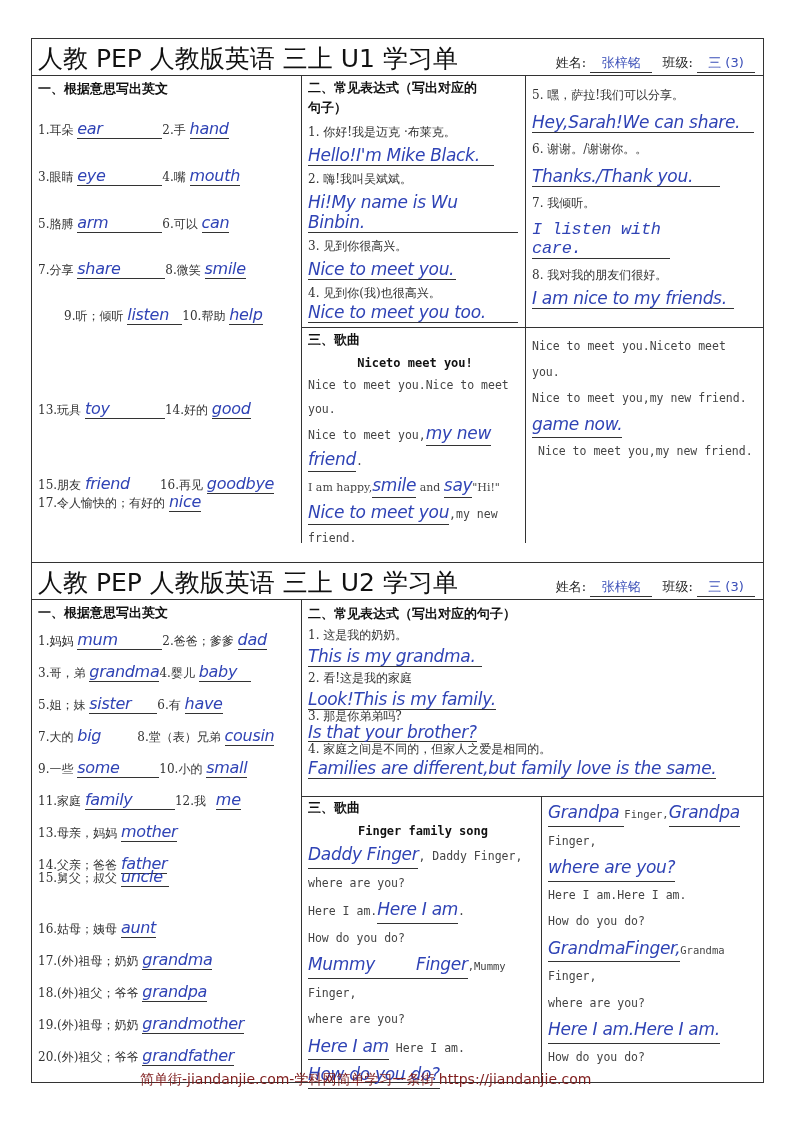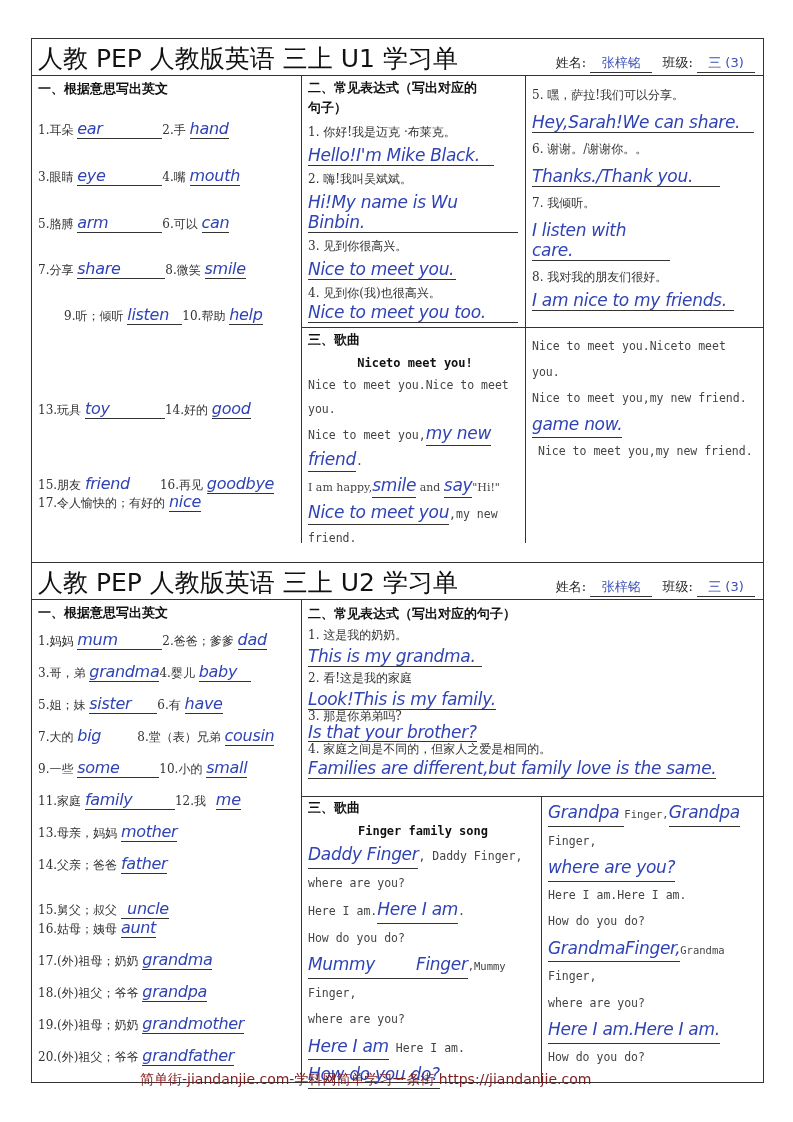--- a/index.html
+++ b/index.html
@@ -94,21 +94,21 @@
     <div class="cn" style="margin-top:5px;">4. 见到你(我)也很高兴。</div>
     <div class="hw big" style="margin-top:0px; width:210px;">Nice  to  meet  you  too.</div>
   </div>
 
   <div style="position:absolute; left:500px; top:48px; width:228px;">
     <div class="cn">5. 嘿，萨拉!我们可以分享。</div>
     <div class="hw big" style="margin-top:8px; width:222px;">Hey,Sarah!We  can  share.</div>
     <div class="cn" style="margin-top:8px;">6. 谢谢。/谢谢你。。</div>
     <div class="hw big" style="margin-top:8px; width:188px;">Thanks./Thank    you.</div>
     <div class="cn" style="margin-top:8px;">7. 我倾听。</div>
-    <div class="hw big" style="margin-top:8px; width:138px;">I listen with care.</div>
+    <div class="hw big" style="margin-top:8px; width:138px;font-family:Liberation Mono, monospace;">I listen with care.</div>
     <div class="cn" style="margin-top:8px;">8. 我对我的朋友们很好。</div>
     <div class="hw big" style="margin-top:4px; width:202px;">I am nice to my friends.</div>
   </div>
 
   <div style="position:absolute; left:276px; top:292px; width:214px; line-height:24px;">
     <div class="sec-title" style="line-height:18px;">三、歌曲</div>
     <div class="song-title" style="line-height:20px; margin-top:4px;">Niceto meet you!</div>
     <div class="mono">Nice to meet you.Nice to meet</div>
     <div class="mono">you.</div>
     <div class="mono"><span>Nice  to  meet  you,</span><span class="hw big">my new</span></div>
@@ -175,21 +175,21 @@
     <span class="hw" style="margin-left:6px;">me</span>
   </div>
   <div class="row" style="top:259px;">
     <span class="cn">13.</span><span class="cn">母亲，妈妈</span>
     <span class="hw">mother</span>
   </div>
   <div class="row" style="top:291px;">
     <span class="cn">14.</span><span class="cn">父亲；爸爸</span>
     <span class="hw">father</span>
   </div>
-  <div class="row" style="top:336px;text-align:right;">
+  <div class="row" style="top:304px;">
     <span class="cn">15.</span><span class="cn">舅父；叔父</span>
     <span class="hw" style="width:48px;">uncle</span>
   </div>
   <div class="row" style="top:355px;">
     <span class="cn">16.</span><span class="cn">姑母；姨母</span>
     <span class="hw">aunt</span>
   </div>
   <div class="row" style="top:387px;">
     <span class="cn">17.</span><span class="cn">(外)祖母；奶奶</span>
     <span class="hw">grandma</span>

